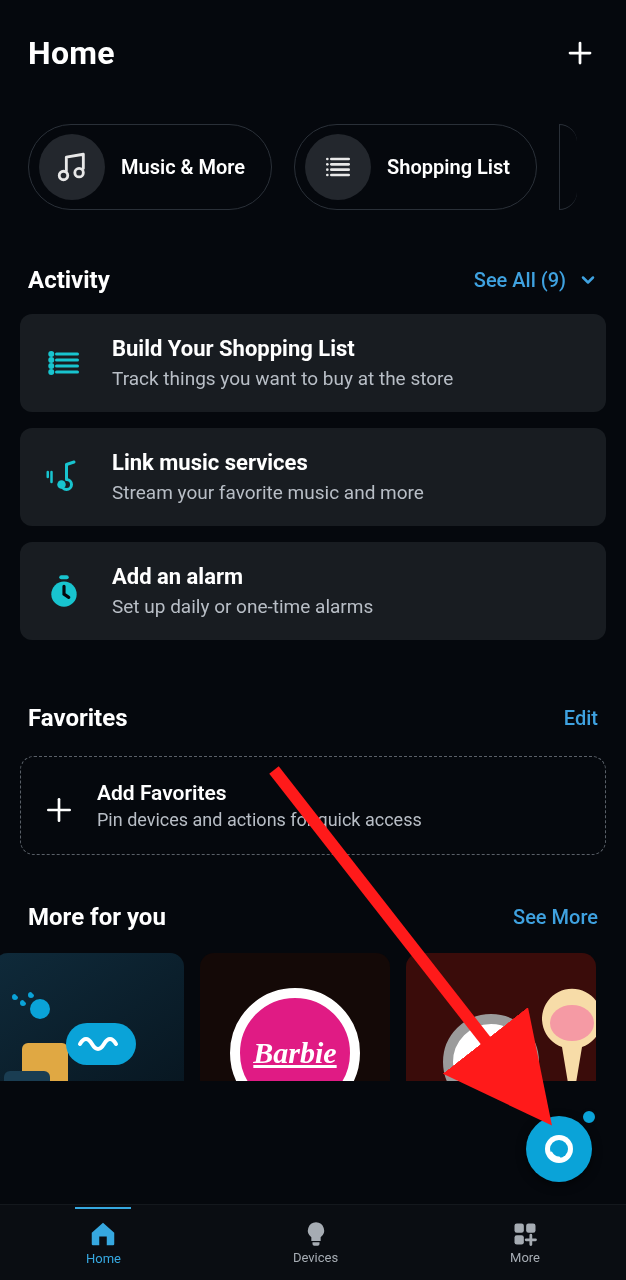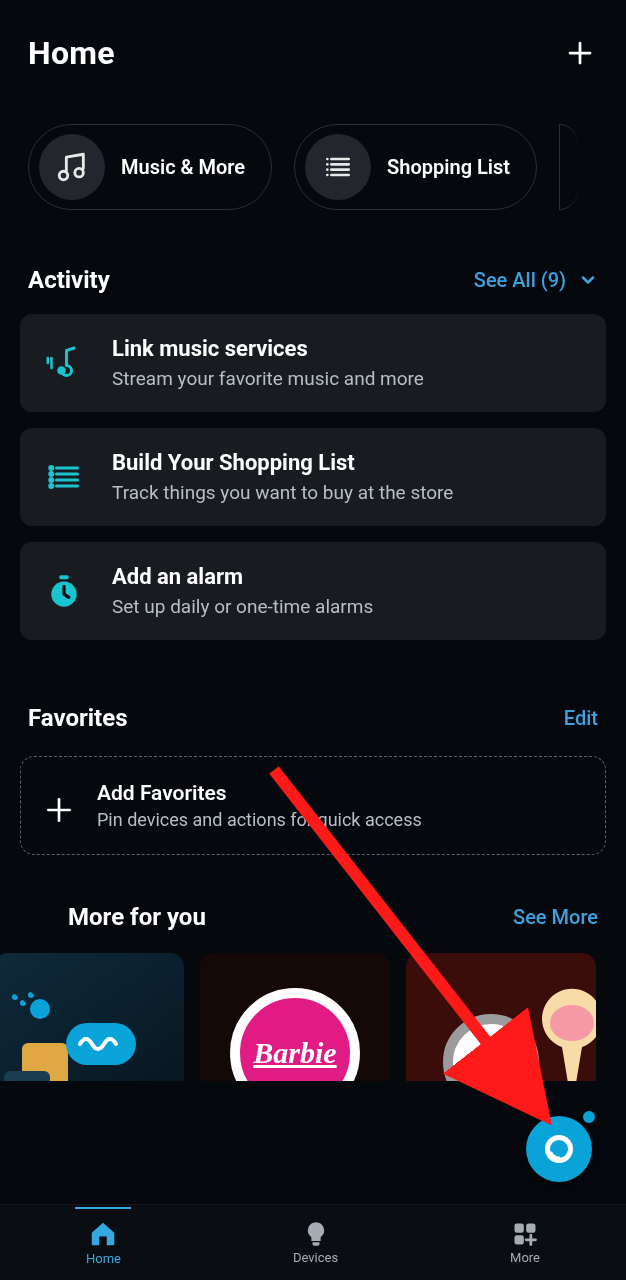--- a/index.html
+++ b/index.html
@@ -174,51 +174,51 @@
     <span>See All (9)</span>
     <svg width="20" height="20" viewBox="0 0 24 24" fill="none" stroke="#3fa2e0" stroke-width="3" stroke-linecap="round" stroke-linejoin="round">
         <polyline points="6 9 12 15 18 9"></polyline>
       </svg>
   </div>
 </div>
 
 <div class="cards">
   <div class="card">
     <div class="card-icon">
-      <svg width="40" height="40" viewBox="0 0 32 32" fill="none">
-        <path d="M3 16c0 0 0-4 0-4M6 20c0 0 0-8 0-8" stroke="#18c4cf" stroke-width="2" stroke-linecap="round"></path>
-        <path d="M14 22a4 4 0 1 0 4-4V6l6-2" fill="none" stroke="#18c4cf" stroke-width="2.4" stroke-linecap="round" stroke-linejoin="round"></path>
-        <circle cx="14" cy="22" r="3.4" fill="#18c4cf"></circle>
-      </svg>
-    </div>
-    <div class="card-text">
-      <div class="t">Link music services</div>
-      <div class="s">Stream your favorite music and more</div>
-    </div>
-  </div>
-  <div class="card">
-    <div class="card-icon">
       <svg width="36" height="36" viewBox="0 0 24 24" fill="none" stroke="#18c4cf" stroke-width="2" stroke-linecap="round">
         <line x1="7" y1="6" x2="21" y2="6"></line>
           <line x1="7" y1="10" x2="21" y2="10"></line>
         <line x1="7" y1="14" x2="21" y2="14"></line>
           <line x1="7" y1="18" x2="21" y2="18"></line>
         <circle cx="3.5" cy="6" r="1"></circle>
           <circle cx="3.5" cy="10" r="1"></circle>
         <circle cx="3.5" cy="14" r="1"></circle>
           <circle cx="3.5" cy="18" r="1"></circle>
       </svg>
     </div>
     <div class="card-text">
       <div class="t">Build Your Shopping List</div>
       <div class="s">Track things you want to buy at the store</div>
     </div>
   </div>
   <div class="card">
     <div class="card-icon">
+      <svg width="40" height="40" viewBox="0 0 32 32" fill="none">
+        <path d="M3 16c0 0 0-4 0-4M6 20c0 0 0-8 0-8" stroke="#18c4cf" stroke-width="2" stroke-linecap="round"></path>
+        <path d="M14 22a4 4 0 1 0 4-4V6l6-2" fill="none" stroke="#18c4cf" stroke-width="2.4" stroke-linecap="round" stroke-linejoin="round"></path>
+        <circle cx="14" cy="22" r="3.4" fill="#18c4cf"></circle>
+      </svg>
+    </div>
+    <div class="card-text">
+      <div class="t">Link music services</div>
+      <div class="s">Stream your favorite music and more</div>
+    </div>
+  </div>
+  <div class="card">
+    <div class="card-icon">
       <svg width="38" height="38" viewBox="0 0 24 24" fill="#18c4cf">
         <rect x="9" y="2" width="6" height="2.6" rx="1.3"></rect>
         <circle cx="12" cy="14" r="8"></circle>
         <path d="M12 9v5l3 2" stroke="#05080d" stroke-width="2" stroke-linecap="round" fill="none"></path>
       </svg>
     </div>
     <div class="card-text">
       <div class="t">Add an alarm</div>
       <div class="s">Set up daily or one-time alarms</div>
     </div>
@@ -238,21 +238,21 @@
       <line x1="12" y1="4" x2="12" y2="20"></line>
         <line x1="4" y1="12" x2="20" y2="12"></line>
     </svg>
   </div>
   <div>
     <div class="t">Add Favorites</div>
     <div class="s">Pin devices and actions for quick access</div>
   </div>
 </div>
 
-<div class="section-head" style="padding-top:48px;margin-left:40px;">
+<div class="section-head" style="padding-top:48px;">
   <h2>More for you</h2>
   <div class="section-link">
     <span>See More</span>
   </div>
 </div>
 
 <div class="tiles">
   <div class="tile alexa">
     <svg width="190" height="200" viewBox="0 0 190 200">
       <rect x="28" y="90" width="46" height="80" rx="6" fill="#e0a843"></rect>

